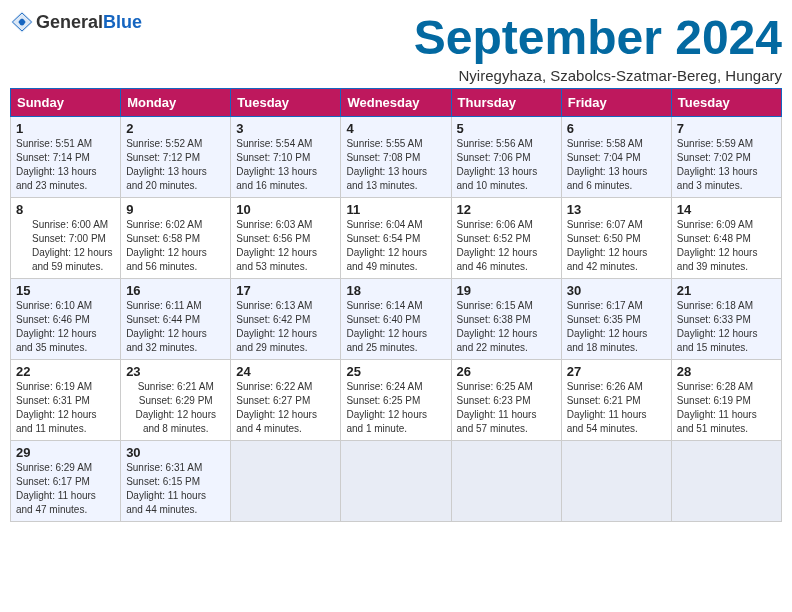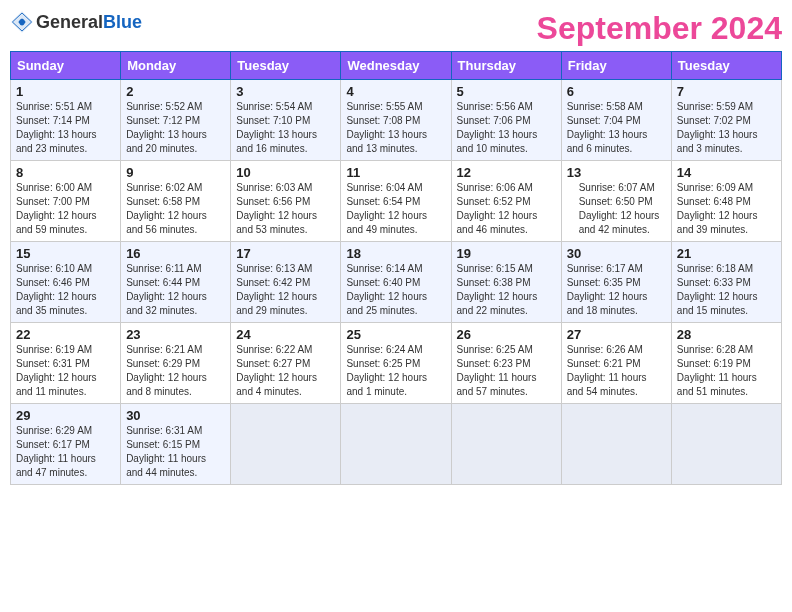--- a/index.html
+++ b/index.html
@@ -32,36 +32,36 @@
       color: #1565c0;
     }
     .logo-icon {
       width: 24px;
       height: 24px;
     }
     .title-area {
       text-align: right;
     }
     .month-title {
-      font-size: 32px;
-      font-weight: bold;
-      color: #ec4899;
+      font-size: 48px;
+      font-weight: bold;
+      color: #0369a1;
     }
     .location-title {
       font-size: 15px;
       color: #333;
       margin-top: 2px;
     }
     .calendar-table {
       width: 100%;
       border-collapse: collapse;
       font-size: 11px;
     }
     .calendar-table th {
-      background-color: #8b5cf6;
+      background-color: #be185d;
       color: #fff;
       text-align: left;
       padding: 6px 6px;
       font-size: 13px;
       font-weight: bold;
       border: 1px solid #1565c0;
     }
     .calendar-table td {
       vertical-align: top;
       border: 1px solid #ccc;
@@ -101,20 +101,21 @@
       <polygon points="20,2 38,20 20,38 2,20" fill="#1565c0" opacity="0.15"></polygon>
       <polygon points="20,5 36,20 20,35 4,20" fill="none" stroke="#1565c0" stroke-width="1.5"></polygon>
       <path d="M14,20 Q20,8 26,20 Q20,32 14,20Z" fill="#1565c0"></path>
     </svg>
     <div>
       <span class="logo-text-general">General</span><span class="logo-text-blue">Blue</span>
     </div>
   </div>
   <div class="title-area">
     <div class="month-title">September 2024</div>
+    <div class="location-title">Nyiregyhaza, Szabolcs-Szatmar-Bereg, Hungary</div>
   </div>
 </div>
 
 <table class="calendar-table">
   <thead>
     <tr>
     <th>Sunday</th>
         <th>Monday</th>
         <th>Tuesday</th>
         <th>Wednesday</th>
@@ -164,21 +165,21 @@
         <td>
           <span class="day-num">7</span>
           <div class="day-detail" style="white-space: pre-line;">Sunrise: 5:59 AM
 Sunset: 7:02 PM
 Daylight: 13 hours and 3 minutes.</div>
         </td>
       </tr>
       <tr>
         <td>
           <span class="day-num">8</span>
-          <div class="day-detail" style="white-space: pre-line;">Sunrise: 6:00 AM
+          <div class="day-detail" style="white-space: pre-line; margin-left: 16px;">Sunrise: 6:00 AM
 Sunset: 7:00 PM
 Daylight: 12 hours and 59 minutes.</div>
         </td>
         <td>
           <span class="day-num">9</span>
           <div class="day-detail" style="white-space: pre-line;">Sunrise: 6:02 AM
 Sunset: 6:58 PM
 Daylight: 12 hours and 56 minutes.</div>
         </td>
         <td>
@@ -194,21 +195,21 @@
 Daylight: 12 hours and 49 minutes.</div>
         </td>
         <td>
           <span class="day-num">12</span>
           <div class="day-detail" style="white-space: pre-line;">Sunrise: 6:06 AM
 Sunset: 6:52 PM
 Daylight: 12 hours and 46 minutes.</div>
         </td>
         <td>
           <span class="day-num">13</span>
-          <div class="day-detail" style="white-space: pre-line; margin-left: 12px;">Sunrise: 6:07 AM
+          <div class="day-detail" style="white-space: pre-line;">Sunrise: 6:07 AM
 Sunset: 6:50 PM
 Daylight: 12 hours and 42 minutes.</div>
         </td>
         <td>
           <span class="day-num">14</span>
           <div class="day-detail" style="white-space: pre-line;">Sunrise: 6:09 AM
 Sunset: 6:48 PM
 Daylight: 12 hours and 39 minutes.</div>
         </td>
       </tr>
@@ -258,21 +259,21 @@
       </tr>
       <tr>
         <td>
           <span class="day-num">22</span>
           <div class="day-detail" style="white-space: pre-line;">Sunrise: 6:19 AM
 Sunset: 6:31 PM
 Daylight: 12 hours and 11 minutes.</div>
         </td>
         <td>
           <span class="day-num">23</span>
-          <div class="day-detail" style="white-space: pre-line;">Sunrise: 6:21 AM
+          <div class="day-detail" style="white-space: pre-line; text-align: center;">Sunrise: 6:21 AM
 Sunset: 6:29 PM
 Daylight: 12 hours and 8 minutes.</div>
         </td>
         <td>
           <span class="day-num">24</span>
           <div class="day-detail" style="white-space: pre-line;">Sunrise: 6:22 AM
 Sunset: 6:27 PM
 Daylight: 12 hours and 4 minutes.</div>
         </td>
         <td>

